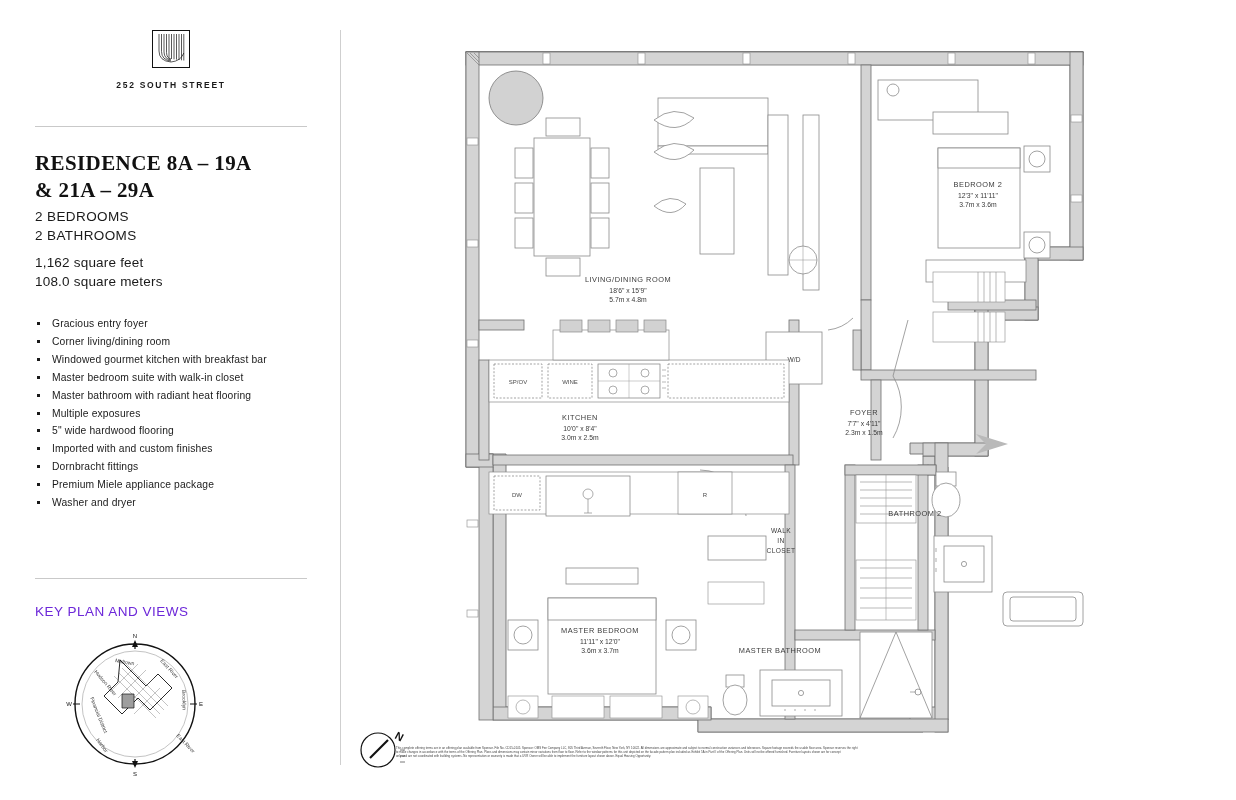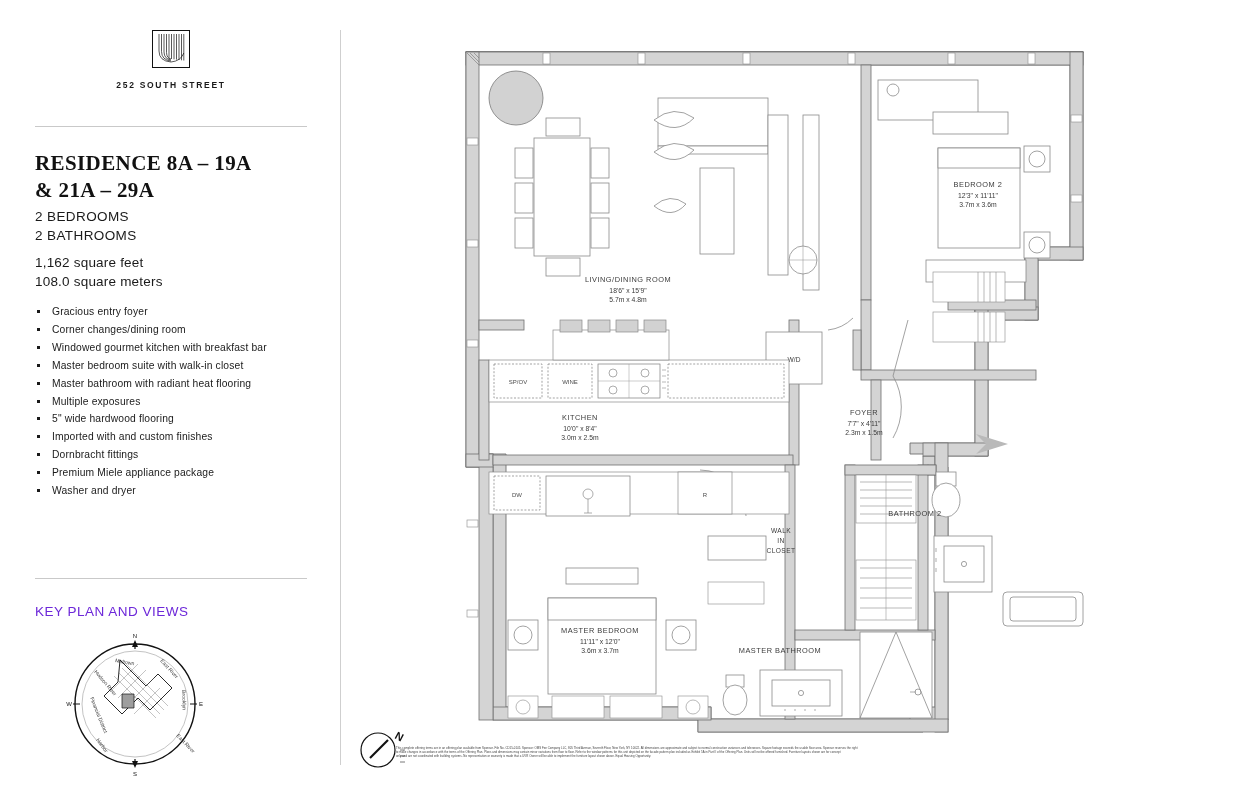--- a/index.html
+++ b/index.html
@@ -39,21 +39,21 @@
     font-size: 21px; line-height: 1.3; letter-spacing: 0.4px; color: #111;
   }
   #res-rooms {
     position: absolute; left: 35px; top: 207px;
     font-size: 13.5px; line-height: 1.42; letter-spacing: 0.4px; color: #1a1a1a;
   }
   #res-area {
     position: absolute; left: 35px; top: 253px;
     font-size: 13.5px; line-height: 1.44; letter-spacing: 0.2px; color: #1a1a1a;
   }
-  #features { position: absolute; left: 35px; top: 304px; width: 285px; list-style: none; }
+  #features { position: absolute; left: 35px; top: 316px; width: 285px; list-style: none; }
   #features li {
     position: relative; padding-left: 17px; margin-bottom: 2.5px;
     font-size: 10.3px; line-height: 15.4px; letter-spacing: 0.15px; color: #1a1a1a;
   }
   #features li::before {
     content: ""; position: absolute; left: 2px; top: 6px;
     width: 3px; height: 3px; background: #1a1a1a;
   }
 
   #keyplan-title {
@@ -117,21 +117,21 @@
       <div>2 BATHROOMS</div>
     </div>
 
     <div id="res-area">
       <div>1,162 square feet</div>
       <div>108.0 square meters</div>
     </div>
 
     <ul id="features">
       <li>Gracious entry foyer</li>
-      <li>Corner changes/dining room</li>
+      <li>Corner living/dining room</li>
       <li>Windowed gourmet kitchen with breakfast bar</li>
       <li>Master bedroom suite with walk-in closet</li>
       <li>Master bathroom with radiant heat flooring</li>
       <li>Multiple exposures</li>
       <li>5" wide hardwood flooring</li>
       <li>Imported with and custom finishes</li>
       <li>Dornbracht fittings</li>
       <li>Premium Miele appliance package</li>
       <li>Washer and dryer</li>
     </ul>

